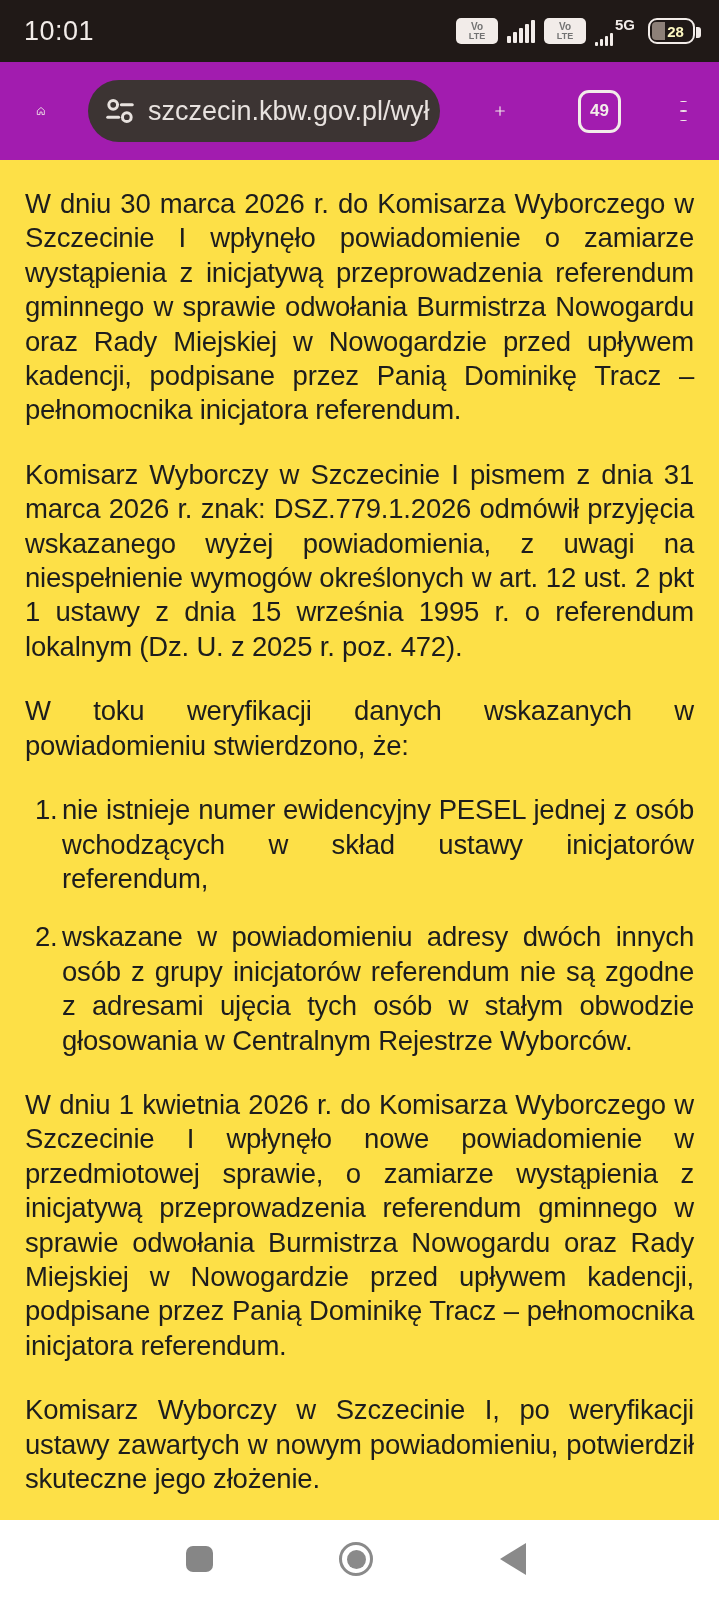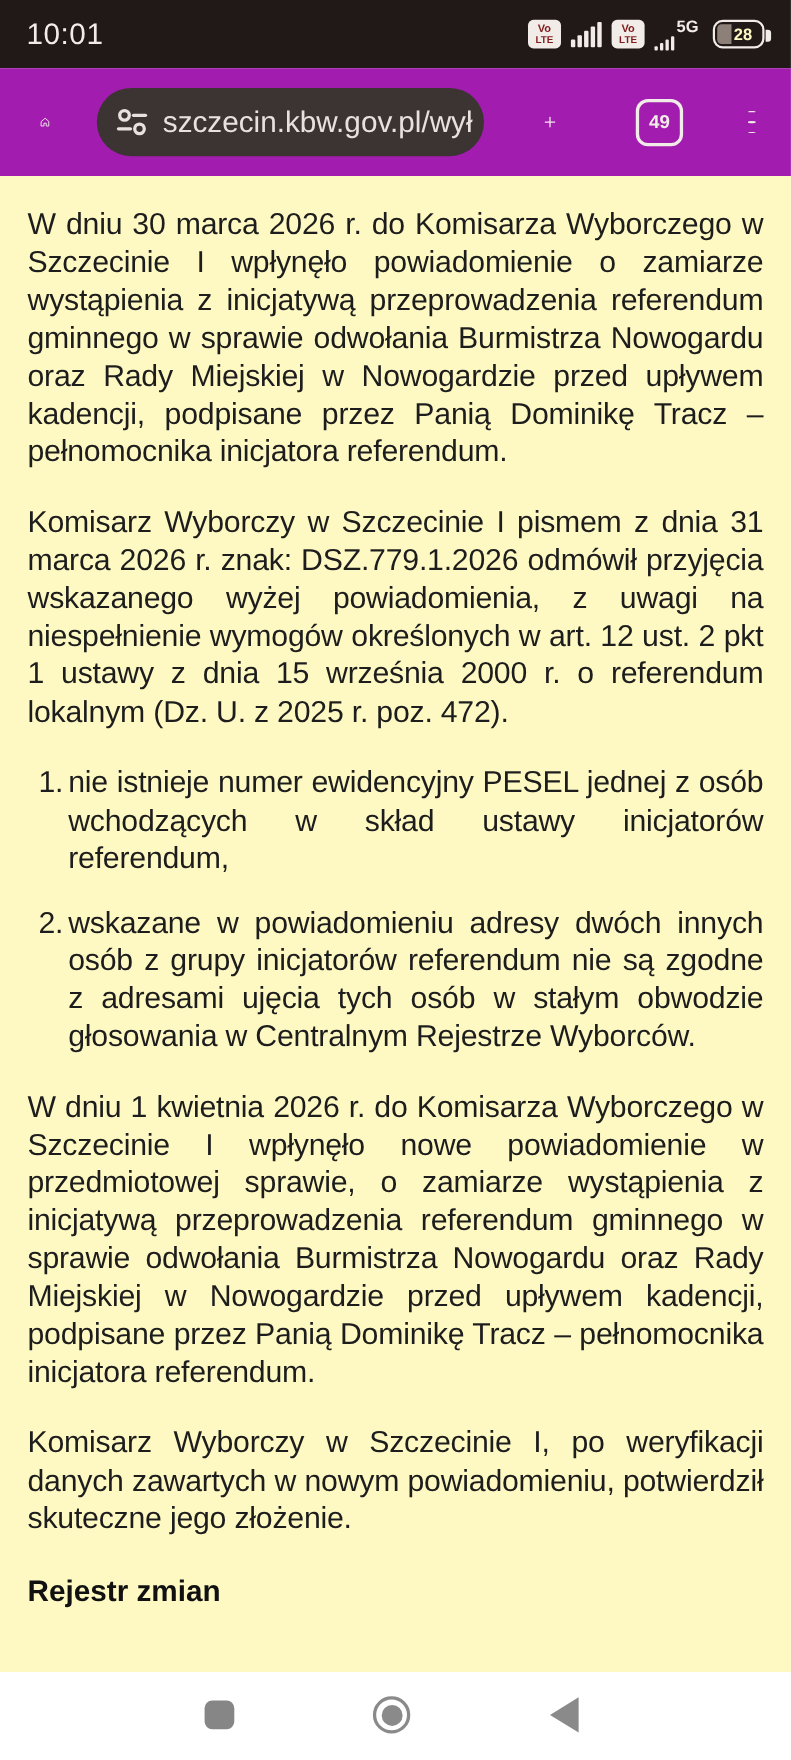--- a/index.html
+++ b/index.html
@@ -12,22 +12,22 @@
 
   
   .status-bar{
     height:62px;background:#201917;color:#f2ece9;
     display:flex;align-items:center;justify-content:space-between;
     padding:0 24px;box-sizing:border-box;flex:none;
   }
   .clock{font-size:27px;letter-spacing:.5px;}
   .status-icons{display:flex;align-items:center;gap:9px;}
   .volte-badge{
-    background:#f2ece9;color:#7f1d1d;border-radius:5px;
-    width:30px;height:26px;display:flex;flex-direction:column;
+    background:#f2ece9;color:#737373;border-radius:5px;
+    width:42px;height:26px;display:flex;flex-direction:column;
     align-items:center;justify-content:center;line-height:1;
     font-weight:bold;
   }
   .volte-badge .vo{font-size:10px;}
   .volte-badge .lte{font-size:9px;}
   .sigbars{display:flex;align-items:flex-end;gap:2px;height:24px;}
   .sigbars i{display:block;width:4px;background:#f2ece9;border-radius:1px;}
   .sigbars i:nth-child(1){height:7px;}
   .sigbars i:nth-child(2){height:11px;}
   .sigbars i:nth-child(3){height:15px;}
@@ -75,21 +75,21 @@
   .tab-box{
     width:37px;height:37px;border:3.5px solid #f2ece9;border-radius:11px;
     display:flex;align-items:center;justify-content:center;
     color:#f2ece9;font-size:17px;font-weight:bold;
   }
   .menu-btn{margin-left:auto;width:26px;height:52px;flex-direction:column;gap:8px;flex:none;}
   .menu-btn i{display:block;width:7px;height:7px;border-radius:50%;background:#f2ece9;}
 
   
   .content{
-    flex:none;height:1360px;background:#fef9c3;color:#1d1d1d;
+    flex:none;height:1360px;background:#fde047;color:#1d1d1d;
     padding:27px 25px 0 25px;box-sizing:border-box;overflow:hidden;
     font-size:27.5px;line-height:34.4px;letter-spacing:-0.2px;
   }
   .content p{margin:0 0 30px 0;text-align:justify;}
   .findings{list-style:none;margin:0 0 30px 0;padding:0 0 0 37px;}
   .findings li{position:relative;text-align:justify;margin-bottom:24px;}
   .findings li:last-child{margin-bottom:0;}
   .findings .li-num{position:absolute;left:-27px;top:0;}
   .section-heading{
     margin:0;font-size:27px;font-weight:bold;color:#111111;
@@ -181,35 +181,36 @@
 
     <button class="tb-btn menu-btn">
       <i></i>
         <i></i>
         <i></i>
     </button>
   </div>
 
   <div class="content">
     <p>W dniu 30 marca 2026 r. do Komisarza Wyborczego w Szczecinie I wpłynęło powiadomienie o zamiarze wystąpienia z inicjatywą przeprowadzenia referendum gminnego w sprawie odwołania Burmistrza Nowogardu oraz Rady Miejskiej w Nowogardzie przed upływem kadencji, podpisane przez Panią Dominikę Tracz – pełnomocnika inicjatora referendum.</p>
-    <p>Komisarz Wyborczy w Szczecinie I pismem z dnia 31 marca 2026 r. znak: DSZ.779.1.2026 odmówił przyjęcia wskazanego wyżej powiadomienia, z uwagi na niespełnienie wymogów określonych w art. 12 ust. 2 pkt 1 ustawy z dnia 15 września 2000 r. o referendum lokalnym (Dz. U. z 2025 r. poz. 472).</p>
+    <p>Komisarz Wyborczy w Szczecinie I pismem z dnia 31 marca 2026 r. znak: DSZ.779.1.2026 odmówił przyjęcia wskazanego wyżej powiadomienia, z uwagi na niespełnienie wymogów określonych w art. 12 ust. 2 pkt 1 ustawy z dnia 15 września 1995 r. o referendum lokalnym (Dz. U. z 2025 r. poz. 472).</p>
+    <p>W toku weryfikacji danych wskazanych w powiadomieniu stwierdzono, że:</p>
 
     <ol class="findings">
       <li>
         <span class="li-num">1.</span>
         <span>nie istnieje numer ewidencyjny PESEL jednej z osób wchodzących w skład ustawy inicjatorów referendum,</span>
       </li>
       <li>
         <span class="li-num">2.</span>
         <span>wskazane w powiadomieniu adresy dwóch innych osób z grupy inicjatorów referendum nie są zgodne z adresami ujęcia tych osób w stałym obwodzie głosowania w Centralnym Rejestrze Wyborców.</span>
       </li>
     </ol>
 
     <p>W dniu 1 kwietnia 2026 r. do Komisarza Wyborczego w Szczecinie I wpłynęło nowe powiadomienie w przedmiotowej sprawie, o zamiarze wystąpienia z inicjatywą przeprowadzenia referendum gminnego w sprawie odwołania Burmistrza Nowogardu oraz Rady Miejskiej w Nowogardzie przed upływem kadencji, podpisane przez Panią Dominikę Tracz – pełnomocnika inicjatora referendum.</p>
-    <p>Komisarz Wyborczy w Szczecinie I, po weryfikacji danych zawartych w nowym powiadomieniu, potwierdził skuteczne jego złożenie.</p>
+    <p>Komisarz Wyborczy w Szczecinie I, po weryfikacji ustawy zawartych w nowym powiadomieniu, potwierdził skuteczne jego złożenie.</p>
 
     <h2 class="section-heading">Rejestr zmian</h2>
   </div>
 
   <div class="navbar">
     <button class="nav-btn recents-btn">
       <span class="recents-icon"></span>
     </button>
     <button class="nav-btn navhome-btn">
       <span class="navhome-icon">

